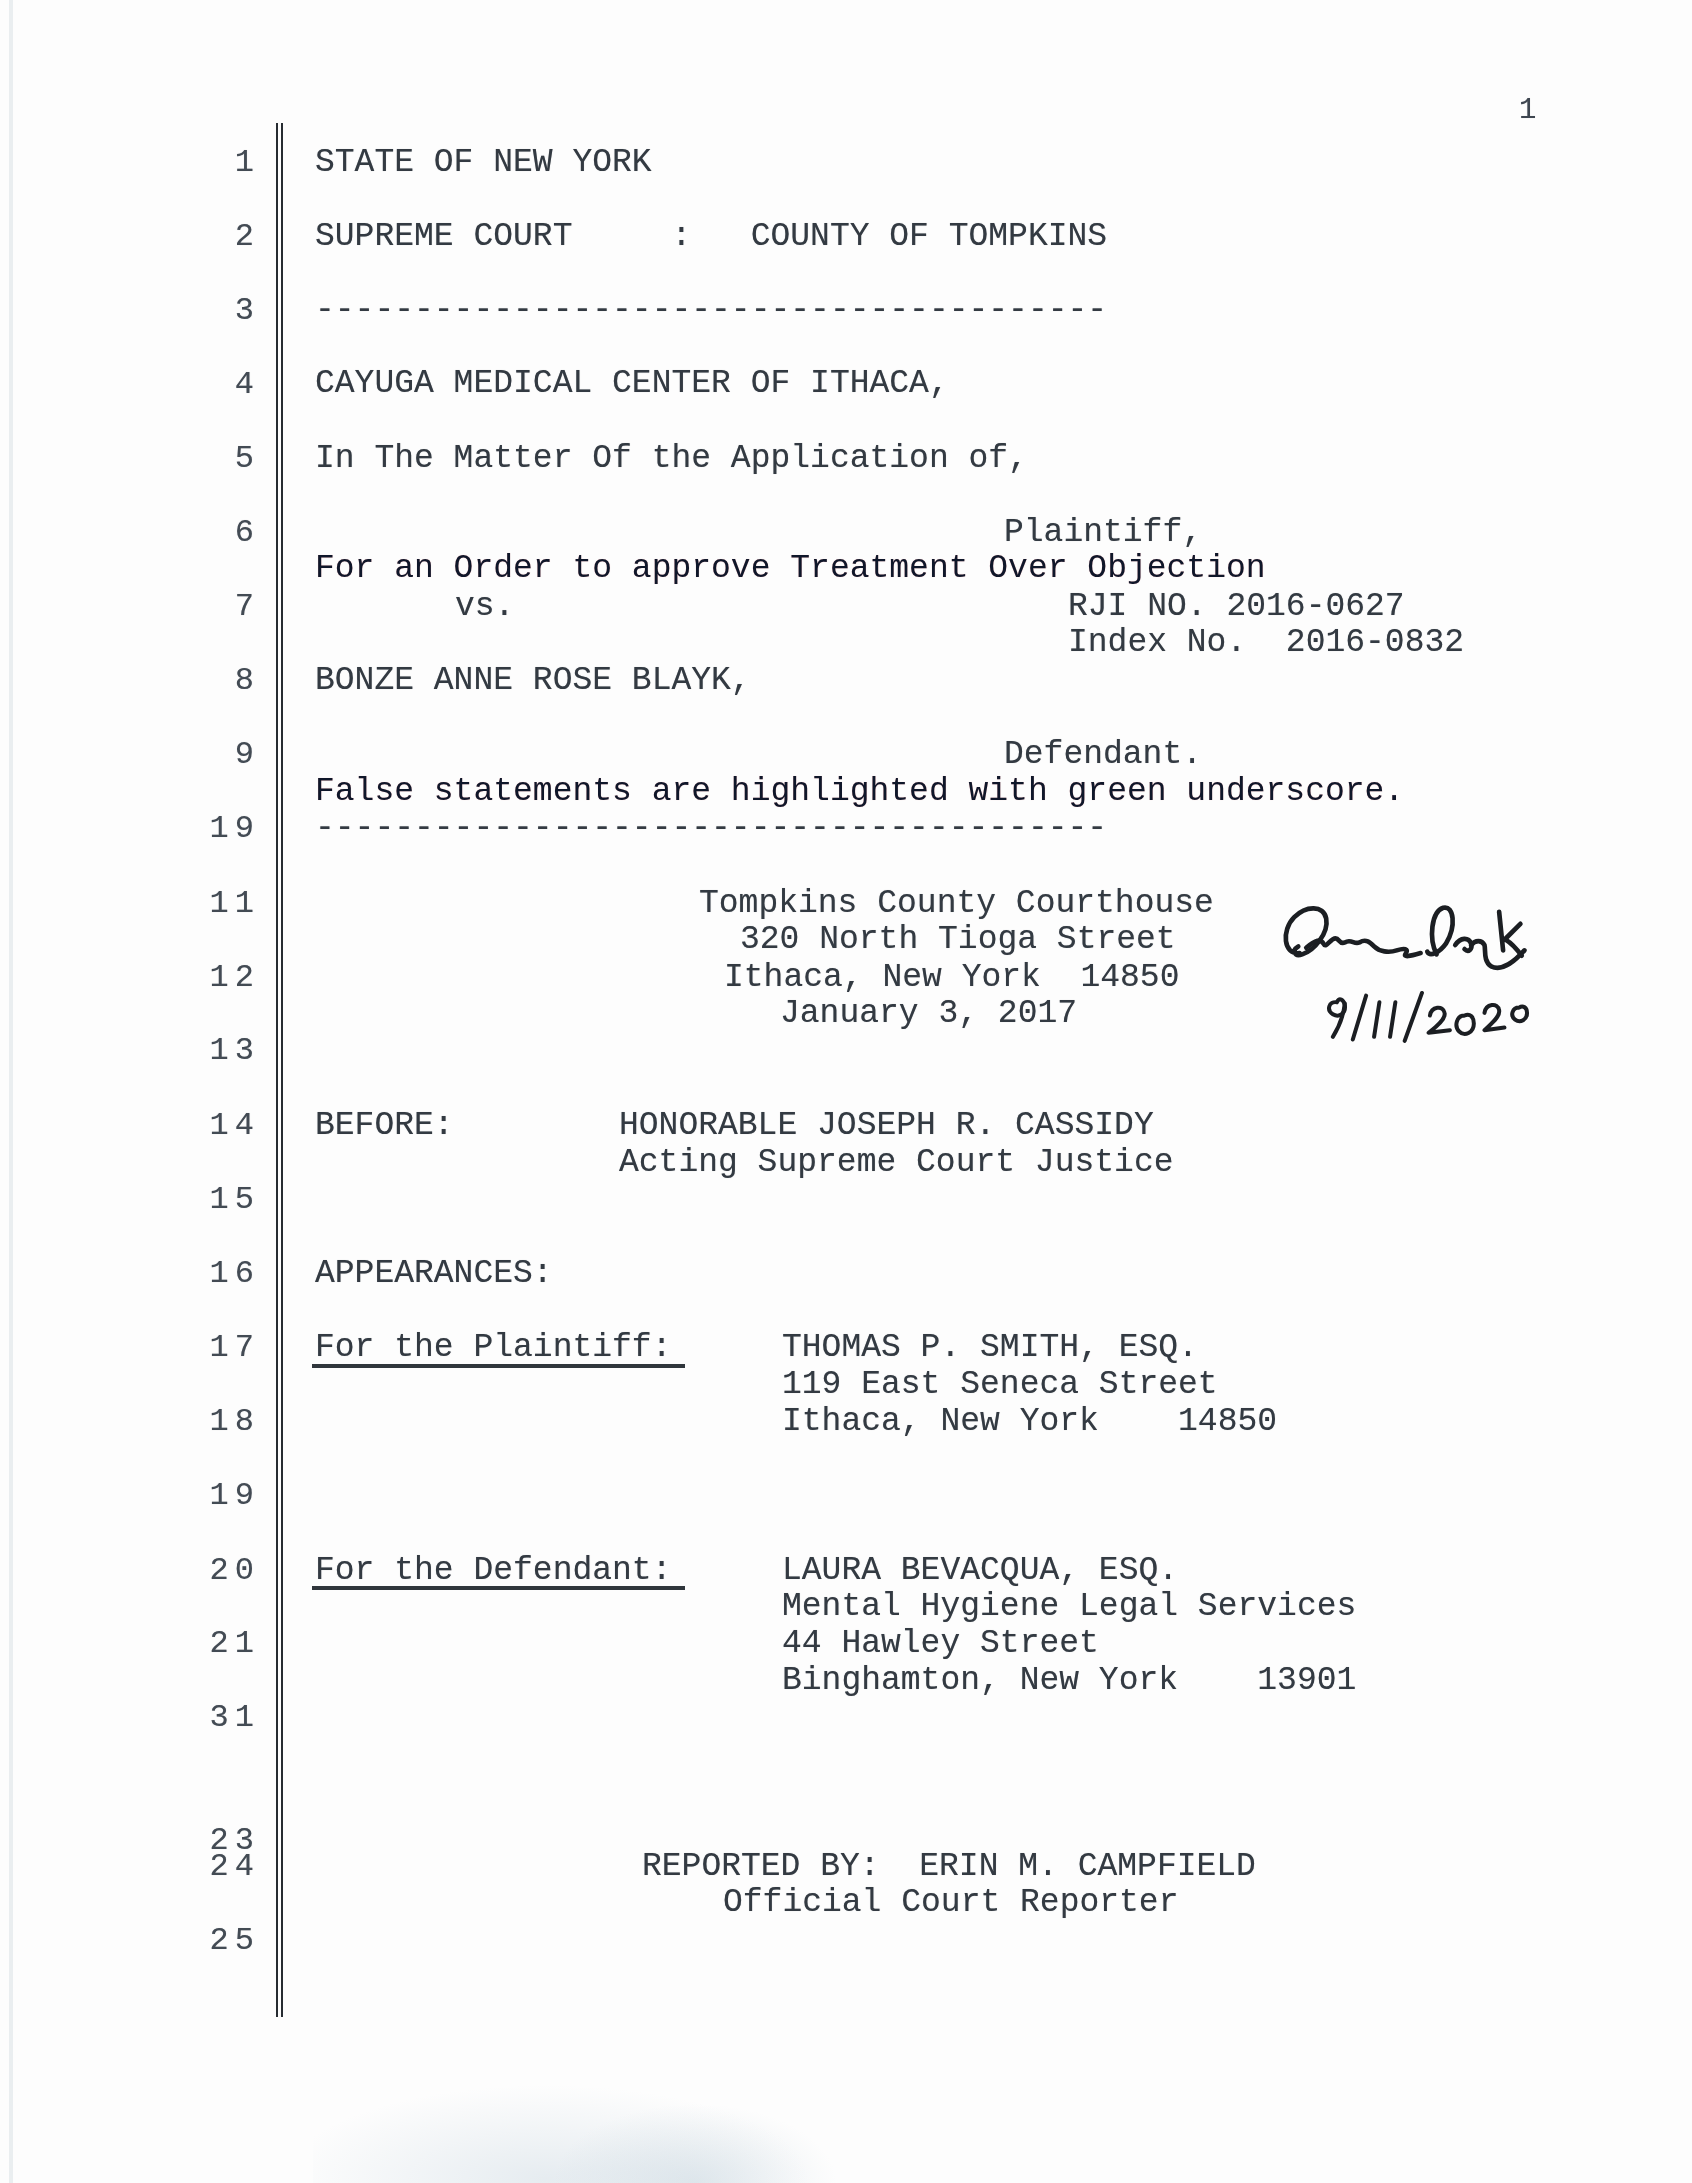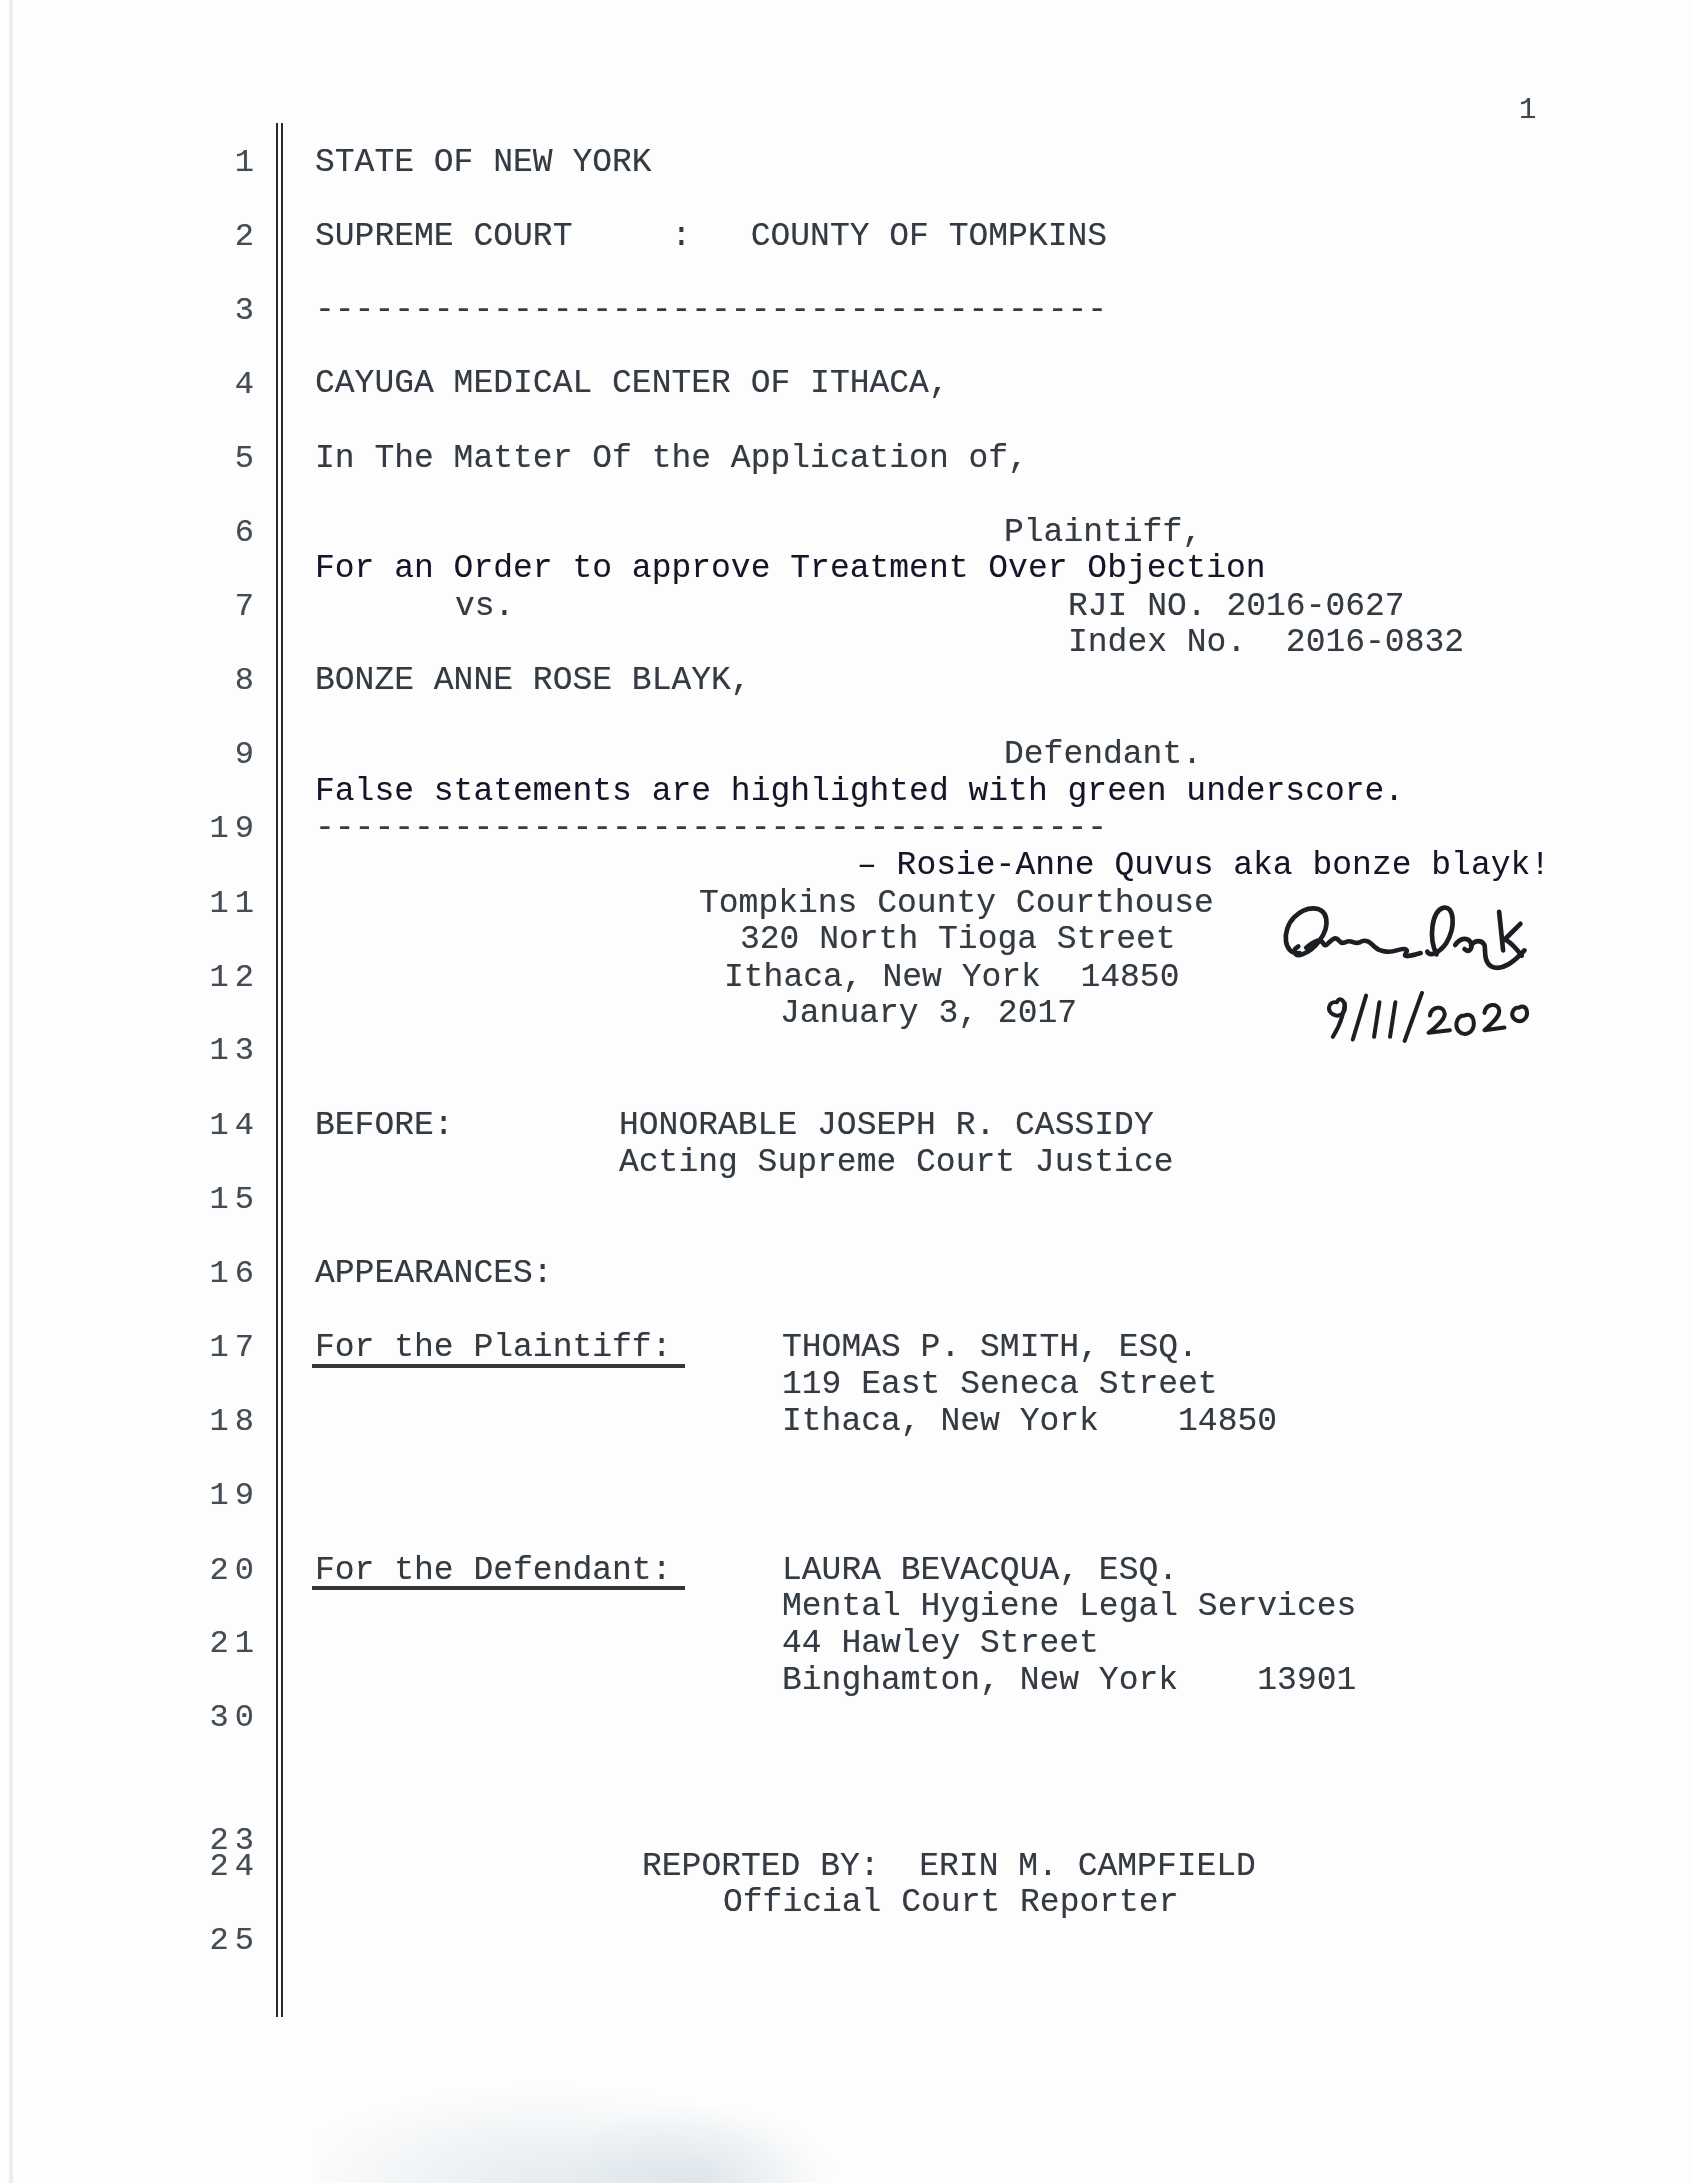--- a/index.html
+++ b/index.html
@@ -80,40 +80,39 @@
   <div class="ln" style="top:959px">12</div>
   <div class="ln" style="top:1032px">13</div>
   <div class="ln" style="top:1107px">14</div>
   <div class="ln" style="top:1181px">15</div>
   <div class="ln" style="top:1255px">16</div>
   <div class="ln" style="top:1329px">17</div>
   <div class="ln" style="top:1403px">18</div>
   <div class="ln" style="top:1477px">19</div>
   <div class="ln" style="top:1552px">20</div>
   <div class="ln" style="top:1625px">21</div>
-  <div class="ln" style="top:1699px">30</div>
+  <div class="ln" style="top:1699px">31</div>
   <div class="ln" style="top:1822px">23</div>
   <div class="ln" style="top:1848px">24</div>
   <div class="ln" style="top:1922px">25</div>
 
   <div class="t" style="left:315px;top:144px">STATE OF NEW YORK</div>
   <div class="t" style="left:315px;top:218px">SUPREME COURT     :   COUNTY OF TOMPKINS</div>
   <div class="t" style="left:315px;top:292px">----------------------------------------</div>
   <div class="t" style="left:315px;top:365px">CAYUGA MEDICAL CENTER OF ITHACA,</div>
   <div class="t" style="left:315px;top:440px">In The Matter Of the Application of,</div>
   <div class="t" style="left:1004px;top:514px">Plaintiff,</div>
   <div class="t red" style="left:315px;top:550px">For an Order to approve Treatment Over Objection</div>
   <div class="t" style="left:455px;top:588px">vs.</div>
   <div class="t" style="left:1068px;top:588px">RJI NO. 2016-0627</div>
   <div class="t" style="left:1068px;top:624px">Index No.  2016-0832</div>
   <div class="t" style="left:315px;top:662px">BONZE ANNE ROSE BLAYK,</div>
   <div class="t" style="left:1004px;top:736px">Defendant.</div>
   <div class="t red" style="left:315px;top:773px">False statements are highlighted with green underscore.</div>
   <div class="t" style="left:315px;top:810px">----------------------------------------</div>
-  <div class="t red" style="left:857px;top:847px">– Rosie-Anne Quvus aka bonze blayk!</div>
 
   <div class="t" style="left:699px;top:885px">Tompkins County Courthouse</div>
   <div class="t" style="left:740px;top:921px">320 North Tioga Street</div>
   <div class="t" style="left:724px;top:959px">Ithaca, New York  14850</div>
   <div class="t" style="left:780px;top:995px">January 3, 2017</div>
 
   <svg class="sig-svg" width="286" height="160" viewBox="0 0 430 240" role="img" aria-label="bonze blayk">
     <g stroke-width="7">
       <path d="M 52,96 C 28,100 24,62 44,42 C 62,24 88,24 92,44 C 96,66 74,92 56,98 C 44,102 40,92 50,86"></path>
       <path d="M 62,88 C 76,76 84,74 88,82 C 92,90 98,74 106,74 C 112,74 112,84 120,80 C 130,74 134,84 142,80 C 152,74 158,80 164,86 C 172,94 186,96 198,92 C 210,88 216,90 212,96 C 206,104 220,100 234,96"></path>

